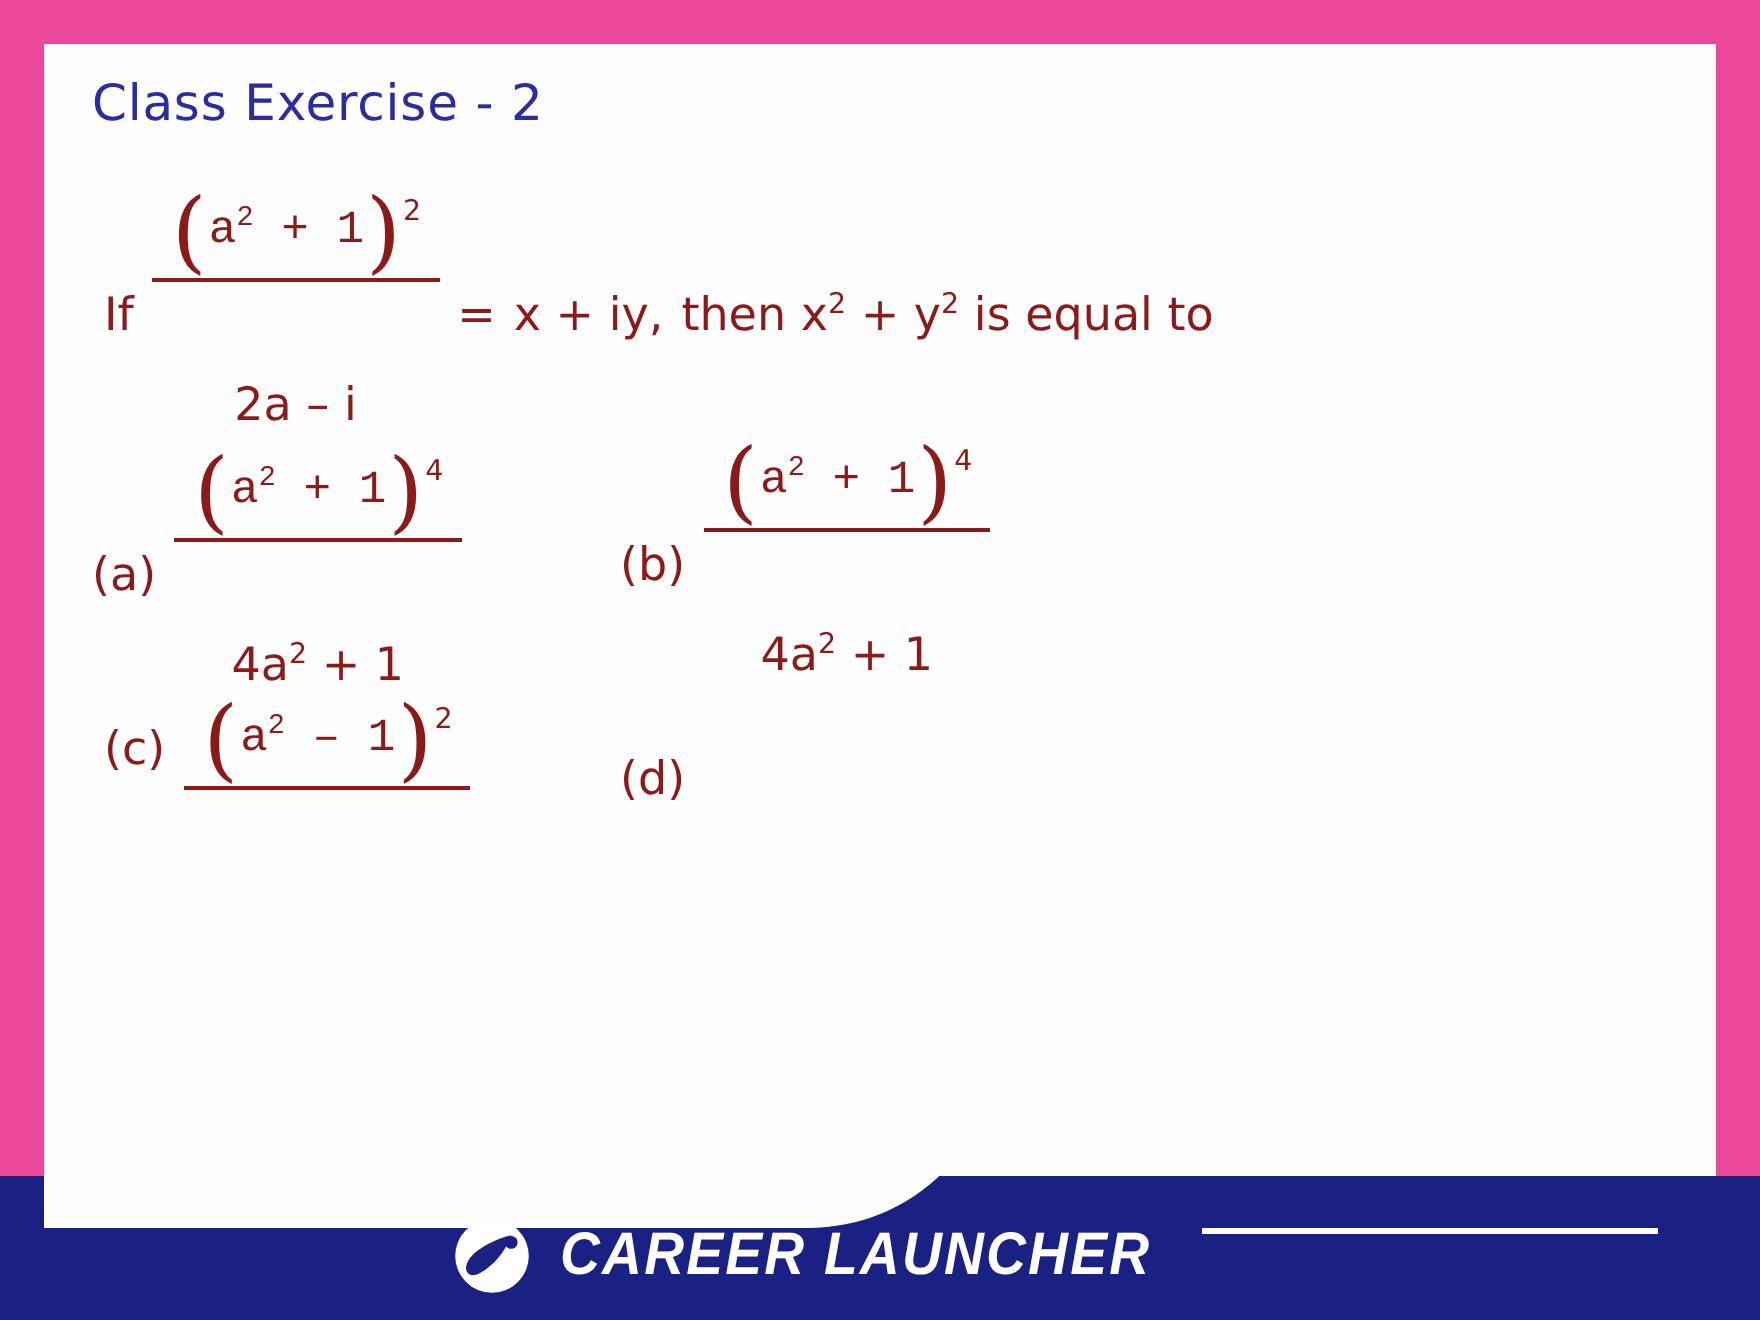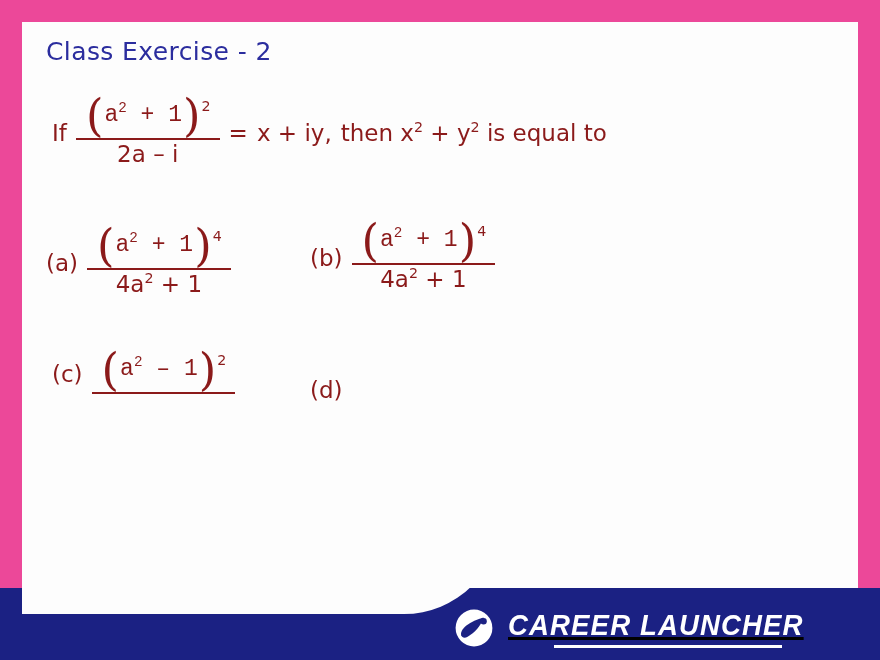--- a/index.html
+++ b/index.html
@@ -74,20 +74,21 @@
     white-space: nowrap;
   }
   .frac .bar {
     width: 100%;
     height: 2px;
     background: #8b1a1a;
   }
   .frac .den {
     padding: 2px 10px 0 10px;
     white-space: nowrap;
+    margin-top: 48px;
   }
 
   
   .pgroup {
     display: inline-flex;
     align-items: flex-start;
     white-space: nowrap;
   }
   .pgroup .par {
     font-size: 1.95em;
@@ -167,23 +168,22 @@
     align-items: center;
   }
   .brand-mark {
     width: 40px;
     height: 40px;
     margin-right: 14px;
     flex: 0 0 auto;
   }
   .brand-text {
     display: flex;
-    flex-direction: column;
-    align-items: center;
-    text-decoration: underline;
+    flex-direction: row;
+    align-items: flex-start;
   }
   .brand-name {
     color: #ffffff;
     font-family: "Liberation Sans", sans-serif;
     font-style: italic;
     font-weight: bold;
     font-size: 30px;
     letter-spacing: 1.2px;
     transform: scaleX(0.92);
     transform-origin: left center;

